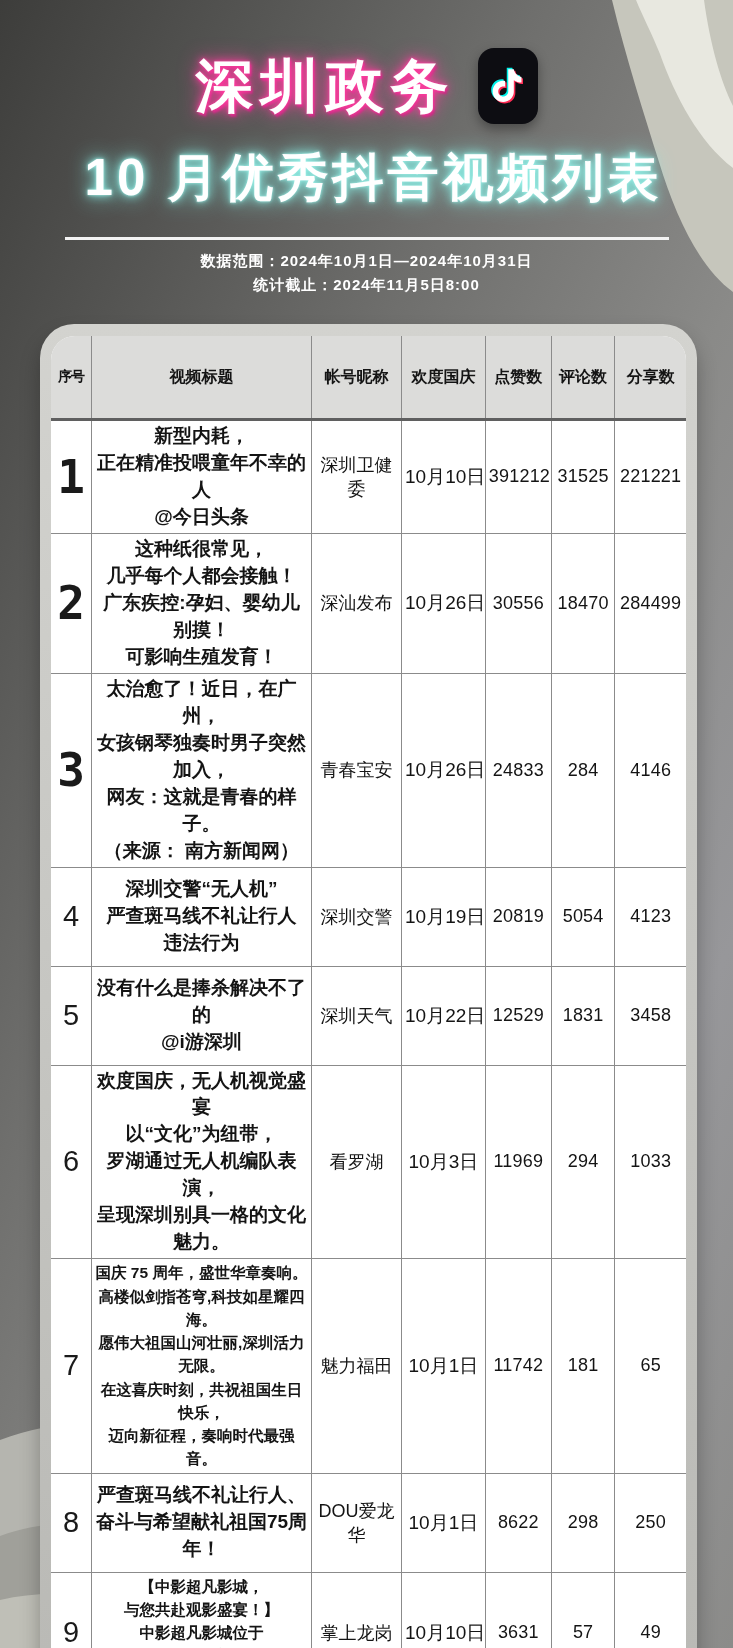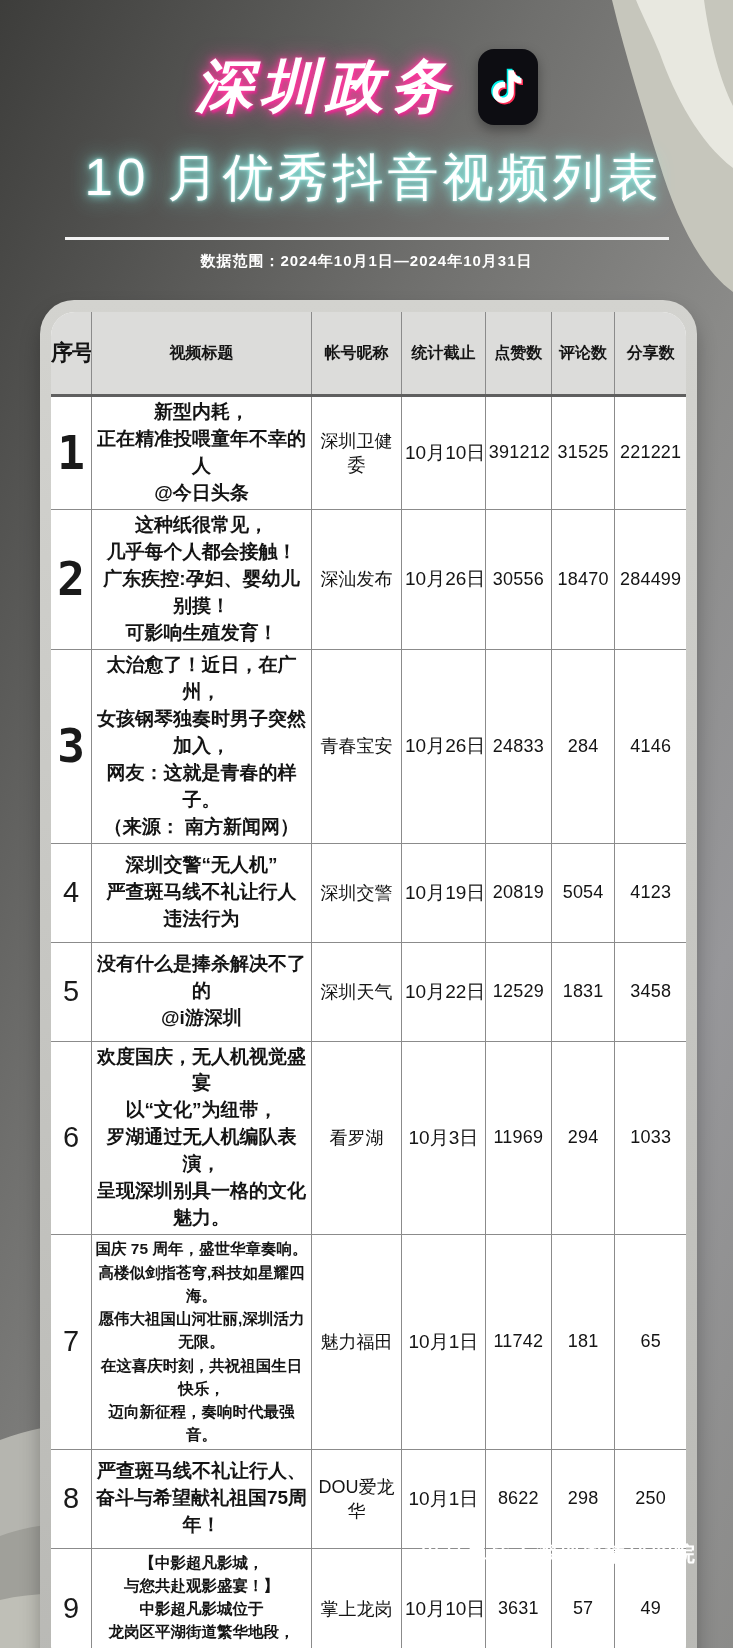--- a/index.html
+++ b/index.html
@@ -6,49 +6,49 @@
   .page{
     position:relative;width:733px;height:1648px;overflow:hidden;margin:0 auto;
     background:linear-gradient(115deg,#3d3d3b 0%,#535351 16%,#6f6f6d 36%,#8a8a88 58%,#97979a 78%,#8b8b89 100%);
     font-family:"Liberation Sans","DejaVu Sans",sans-serif;
   }
   .deco{position:absolute;pointer-events:none;z-index:1;}
   .deco-tr{top:0;right:0;}
   .deco-bl{bottom:0;left:0;}
 
   .header{position:relative;z-index:2;text-align:center;padding-top:48px;}
-  .title-row{display:flex;align-items:center;justify-content:center;gap:22px;font-style:italic;}
+  .title-row{display:flex;align-items:flex-start;justify-content:center;gap:22px;}
   .title-pink{
     margin:0;font-size:58px;font-weight:900;color:#ffffff;letter-spacing:7px;
     text-shadow:0 0 3px #ff3fa0,0 0 9px #ff3fa0,0 0 20px #ff3fa0,2px 3px 2px #b52779;
   }
   .tiktok{
     width:60px;height:76px;background:#0d0d12;border-radius:16px;
     display:flex;align-items:center;justify-content:center;
     box-shadow:0 5px 12px rgba(0,0,0,.35);
   }
   .title-cyan{
-    margin:18px 0 0;font-size:51px;font-weight:400;color:#ffffff;letter-spacing:4px;
+    margin:18px 0 0;font-size:51px;font-weight:700;color:#ffffff;letter-spacing:4px;
     text-shadow:0 0 3px #a5f4ec,0 0 10px #8af0e7,0 0 22px #8af0e7;
     padding-left:14px;
   }
   .divider{width:604px;height:3px;background:#f3f3f3;margin:24px auto 12px;}
   .meta{color:#ffffff;font-size:15px;font-weight:700;margin:5px 0;letter-spacing:1px;}
 
   .card{
     position:relative;z-index:2;margin:29px 36px 0 40px;
     background:linear-gradient(180deg,#d3d3cf 0%,#c3c3bf 60%,#b9b9b5 100%);
     border-radius:34px;padding:12px 11px 14px;
     box-shadow:0 12px 20px rgba(0,0,0,.28);
   }
   .card-inner{background:#ffffff;border-radius:24px;overflow:hidden;}
   table{width:100%;border-collapse:collapse;table-layout:fixed;border-style:hidden;color:#141414;}
   th,td{border:1.6px solid #8b8b8b;text-align:center;vertical-align:middle;padding:2px 3px;overflow:hidden;}
   thead th{height:78px;background:#dcdcda;font-size:16px;font-weight:700;white-space:nowrap;border-bottom:3px solid #5f5f5f;}
-  thead th.c-rank{font-size:22px;letter-spacing:-1px;padding:0;text-align:right;}
+  thead th.c-rank{font-size:14px;letter-spacing:-1px;padding:0;}
   tbody tr{height:99px;}
   td.rank{font-size:29px;color:#1a1a1a;}
   tr.top td.rank{font-size:46px;font-weight:900;font-family:"DejaVu Sans Mono","Liberation Mono",monospace;}
   td.title{font-size:19px;line-height:1.42;white-space:pre-line;font-weight:700;}
   td.title.small{font-size:15.5px;line-height:1.5;}
   td.account{font-size:18px;}
   td.date{font-size:19px;white-space:nowrap;}
   td.num{font-size:18px;letter-spacing:.2px;}
 
   .footer{
@@ -81,40 +81,41 @@
             <path fill="#00f2ea" transform="translate(-1.8,-1.8)" d="M31 6c.8 4.8 4.3 8.5 9.2 9.1v6.8c-3.4-.1-6.5-1.1-9.2-2.9v13.5c0 7-5.7 12.7-12.7 12.7S5.6 39.5 5.6 32.5 11.3 19.8 18.3 19.8c.8 0 1.5.1 2.3.2v7c-.7-.3-1.5-.4-2.3-.4-3.3 0-6 2.7-6 6s2.7 6 6 6 6-2.7 6-6V6h6.7z"></path>
             <path fill="#fe2c55" transform="translate(1.8,1.8)" d="M31 6c.8 4.8 4.3 8.5 9.2 9.1v6.8c-3.4-.1-6.5-1.1-9.2-2.9v13.5c0 7-5.7 12.7-12.7 12.7S5.6 39.5 5.6 32.5 11.3 19.8 18.3 19.8c.8 0 1.5.1 2.3.2v7c-.7-.3-1.5-.4-2.3-.4-3.3 0-6 2.7-6 6s2.7 6 6 6 6-2.7 6-6V6h6.7z"></path>
             <path fill="#ffffff" d="M31 6c.8 4.8 4.3 8.5 9.2 9.1v6.8c-3.4-.1-6.5-1.1-9.2-2.9v13.5c0 7-5.7 12.7-12.7 12.7S5.6 39.5 5.6 32.5 11.3 19.8 18.3 19.8c.8 0 1.5.1 2.3.2v7c-.7-.3-1.5-.4-2.3-.4-3.3 0-6 2.7-6 6s2.7 6 6 6 6-2.7 6-6V6h6.7z"></path>
           </g>
         </svg>
       </div>
     </div>
     <h2 class="title-cyan">10 月优秀抖音视频列表</h2>
     <div class="divider"></div>
     <p class="meta">数据范围：2024年10月1日—2024年10月31日</p>
+    <p class="meta">统计截止：2024年11月5日8:00</p>
   </header>
 
   <div class="card">
     <div class="card-inner">
       <table>
         <colgroup>
           <col style="width:6.4%">
             <col style="width:34.6%">
             <col style="width:14.2%">
             <col style="width:13.2%">
             <col style="width:10.4%">
             <col style="width:10%">
             <col style="width:11.2%">
         </colgroup>
         <thead>
           <tr>
             <th class="c-rank">序号</th>
             <th>视频标题</th>
             <th>帐号昵称</th>
-            <th>统计截止</th>
+            <th>欢度国庆</th>
             <th>点赞数</th>
             <th>评论数</th>
             <th>分享数</th>
           </tr>
         </thead>
         <tbody>
           <tr class="top">
             <td class="rank">1</td>
             <td class="title">新型内耗，
 正在精准投喂童年不幸的人
@@ -217,15 +218,14 @@
             <td class="num">3631</td>
             <td class="num">57</td>
             <td class="num">49</td>
           </tr>
 
         </tbody>
       </table>
     </div>
   </div>
 
-  <div class="footer">出品单位 | 深圳舆情研究院</div>
 
 </div>
 
 </body></html>

